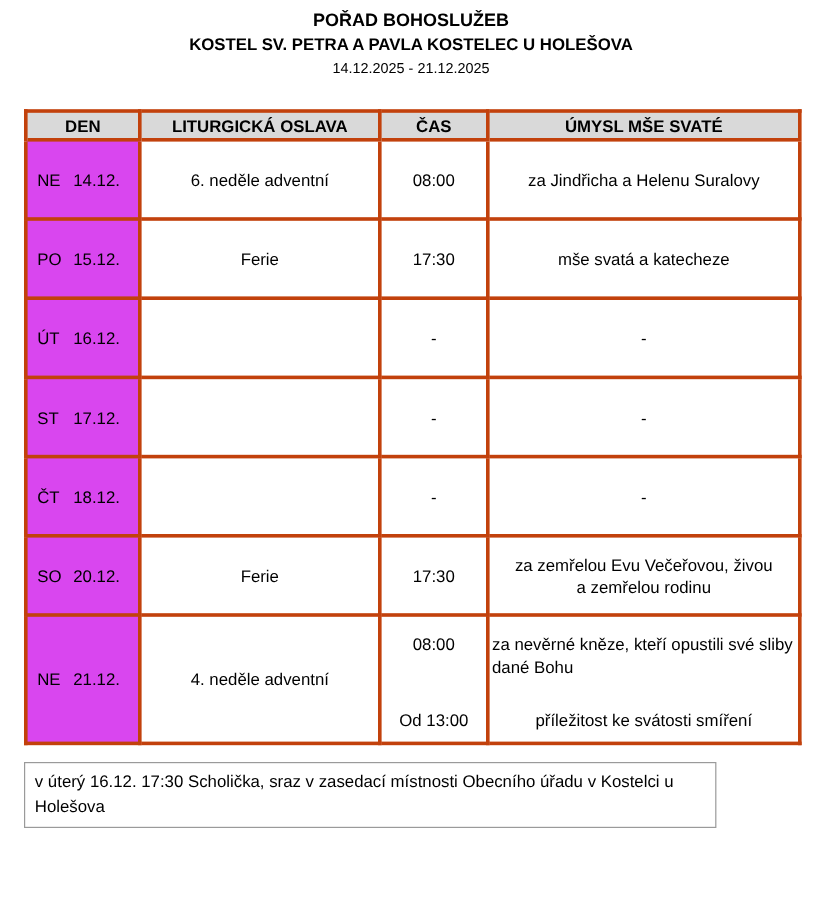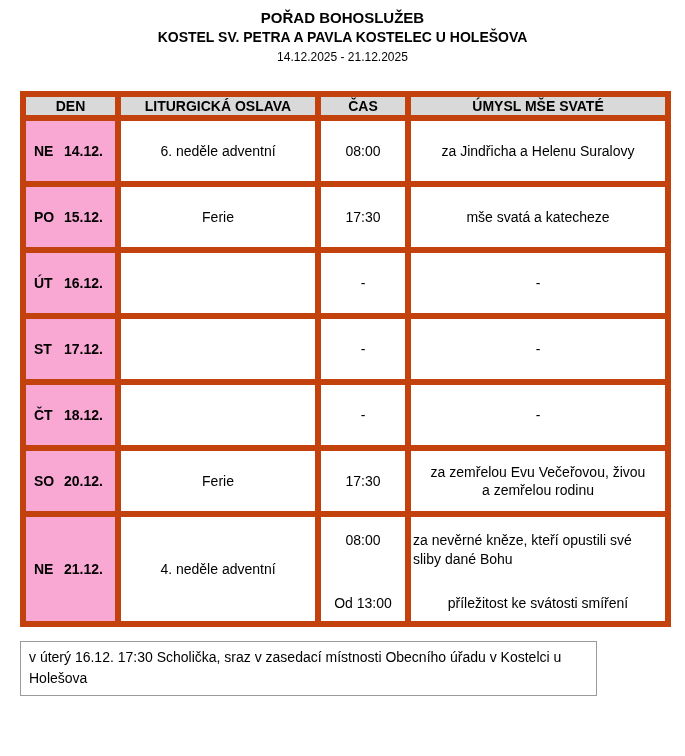--- a/index.html
+++ b/index.html
@@ -20,40 +20,40 @@
   .doc-dates    { font-size: 12px; margin-top: 2px; }
 
   
   table.schedule {
     width: 645px;
     border-collapse: collapse;
     border: 3px solid #000;
     table-layout: fixed;
   }
   .schedule th, .schedule td {
-    border: 6px solid #c2410c;
+    border: 3px solid #c2410c;
     font-size: 14px;
     vertical-align: middle;
   }
   .schedule th {
     background: #d9d9d9;
     height: 24px;
     font-weight: bold;
     text-align: center;
     border-bottom-width: 2px;
   }
   col.c-den  { width: 95px; }
   col.c-osl  { width: 200px; }
   col.c-cas  { width: 90px; }
   col.c-umy  { width: 260px; }
 
   .schedule td { height: 66px; }
   .day-cell {
-    background: #f9a8d4;
-    font-weight: bold;
+    background: #d946ef;
+    font-weight: normal;
     padding-left: 8px;
     text-align: left;
   }
   .day-abbr { display: inline-block; min-width: 30px; }
   .center { text-align: center; }
   .intention-cell { padding: 0 16px; line-height: 1.3; }
 
   
   .row-last td { height: 104px; }
   .split {

